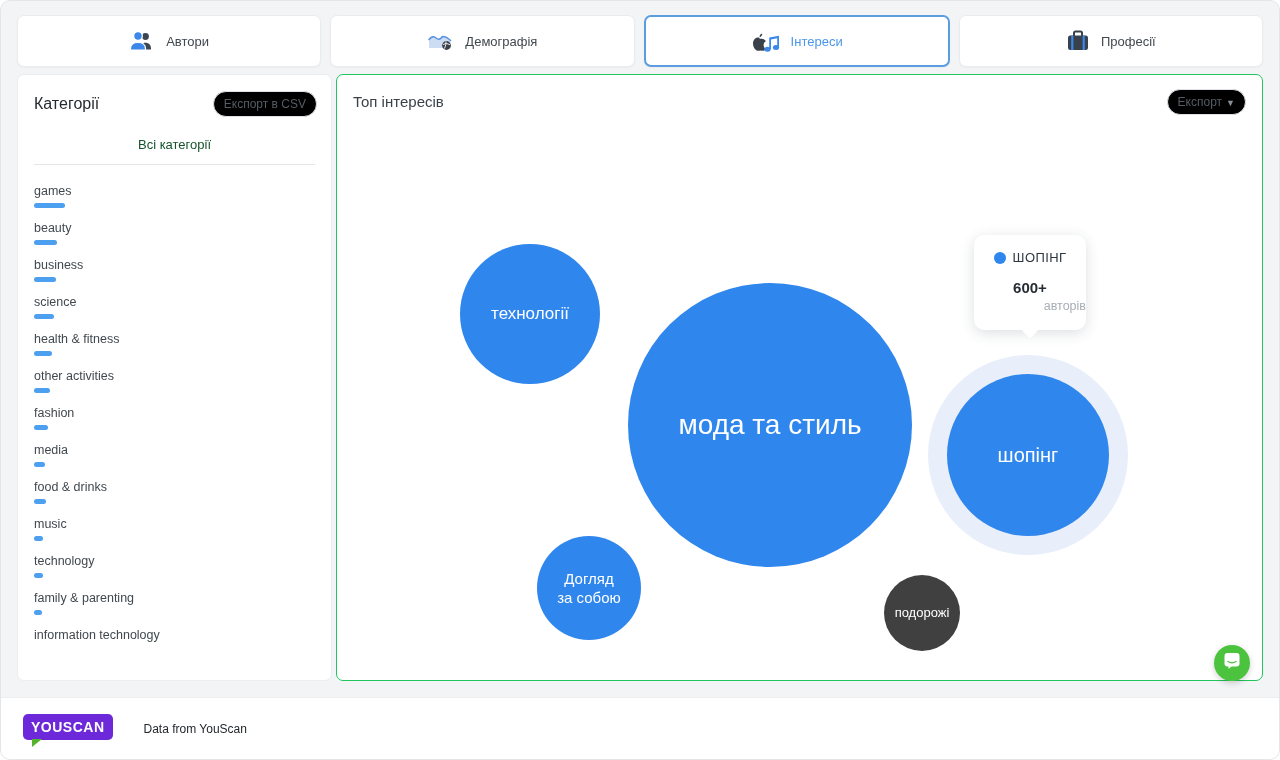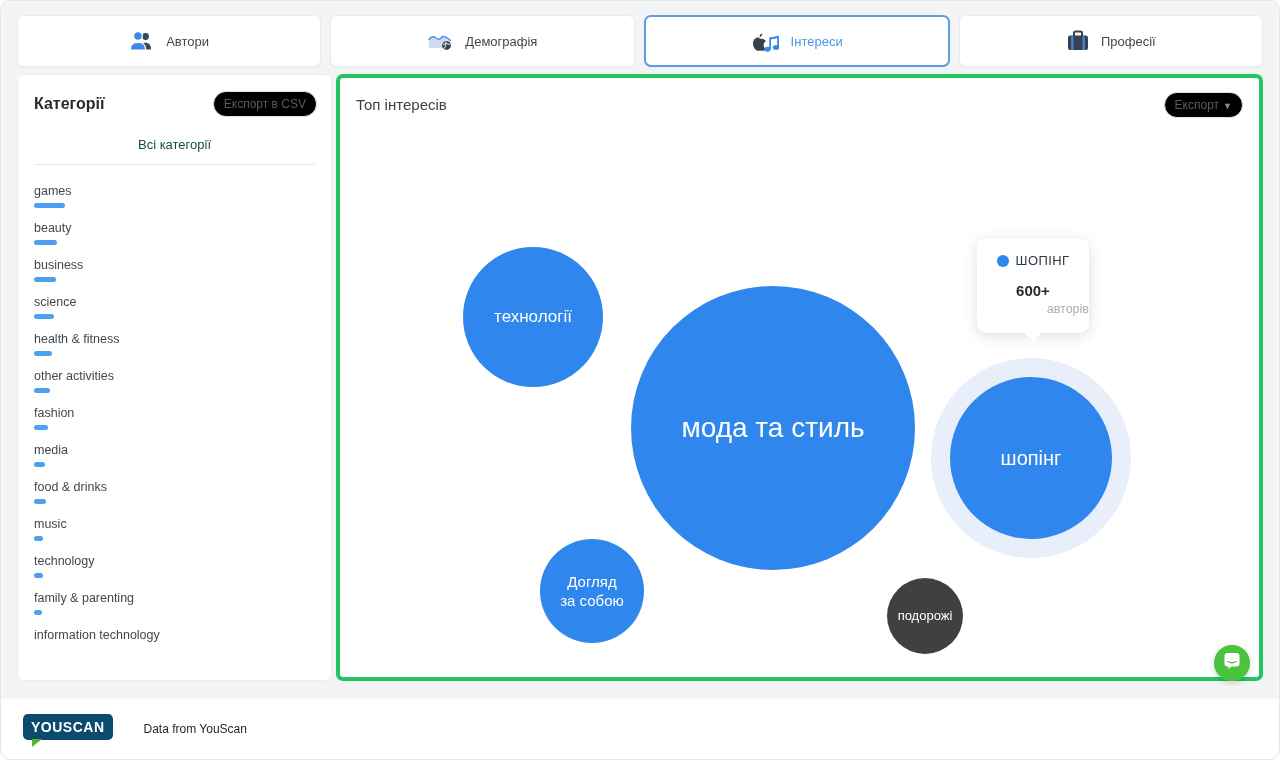--- a/index.html
+++ b/index.html
@@ -20,34 +20,34 @@
     box-shadow:0 1px 2px rgba(30,40,50,0.04);
   }
   .tab.active{border:2px solid #5b9edf;color:#4a96e8;}
   .tab svg{display:block;}
   
   .sidebar{
     position:absolute;left:16px;top:73px;width:315px;bottom:78px;background:#fff;
     border:1px solid #ebedef;border-radius:7px;box-sizing:border-box;overflow:hidden;
   }
   .sidebar-head{display:flex;align-items:center;justify-content:space-between;padding:16px 14px 6px 16px;}
-  .sidebar-title{font-size:16px;font-weight:700;color:#262b30;}
+  .sidebar-title{font-size:16px;font-weight:400;color:#262b30;}
   .btn{
     background:#000000;border:1px solid #dfe2e6;border-radius:13px;color:#555c63;
     font-size:12px;padding:5px 10px;cursor:pointer;font-family:inherit;
   }
   .all-link{display:block;margin:14px 16px 0 16px;font-size:13px;color:#14532d;cursor:pointer;text-align:center;}
   .sidebar-divider{margin:12px 16px 2px 16px;border-top:1px solid #e4e6e8;}
   .cat-list{padding:4px 16px 0 16px;}
   .cat-item{margin-top:13px;cursor:pointer;}
   .cat-label{font-size:12.5px;color:#40484f;line-height:1.2;}
   .cat-bar{height:5px;border-radius:3px;background:#4d9ff0;margin-top:4px;}
   .main{
     position:absolute;left:335px;top:73px;right:16px;bottom:78px;background:#fff;
-    border:4px solid #22c55e;border-radius:7px;box-sizing:border-box;overflow:hidden;
+    border:1px solid #22c55e;border-radius:7px;box-sizing:border-box;overflow:hidden;
   }
   .main-head{display:flex;align-items:flex-start;justify-content:space-between;padding:14px 16px 0 16px;}
   .main-title{font-size:15px;font-weight:500;color:#3a4149;padding-top:4px;}
   .caret{font-size:9px;color:#8a9097;margin-left:4px;}
   
   .chart{position:absolute;inset:0;}
   .bubble{
     position:absolute;border-radius:50%;background:#2f86ec;color:#fff;
     display:flex;align-items:center;justify-content:center;text-align:center;
     white-space:pre-line;line-height:1.3;cursor:pointer;
@@ -66,21 +66,21 @@
   .tooltip-dot{width:12px;height:12px;border-radius:50%;background:#2f86ec;}
   .tooltip-label{font-size:13px;color:#2d3742;letter-spacing:0.4px;}
   .tooltip-value{font-size:15px;font-weight:700;color:#262c33;margin-top:14px;}
   .tooltip-unit{font-size:12.5px;color:#a7aeb5;margin-top:3px;text-align:right;}
   
   .footer{
     position:absolute;left:0;right:0;bottom:0;height:62px;background:#fff;
     border-top:1px solid #eceef0;display:flex;align-items:center;padding-left:22px;box-sizing:border-box;
   }
   .ys-logo{
-    position:relative;background:#0c4a6e;color:#fff;font-weight:700;font-size:14px;
+    position:relative;background:#6d28d9;color:#fff;font-weight:700;font-size:14px;
     letter-spacing:0.5px;padding:5px 8px;border-radius:5px;margin-top:-4px;
   }
   .ys-logo:after{
     content:"";position:absolute;left:9px;bottom:-7px;width:0;height:0;
     border-style:solid;border-width:8px 10px 0 0;border-color:#55b42c transparent transparent transparent;
   }
   .footer-caption{font-size:12px;color:#23282d;margin-left:31px;}
   
   .chat-btn{
     position:absolute;left:1213px;top:644px;width:36px;height:36px;border-radius:50%;

